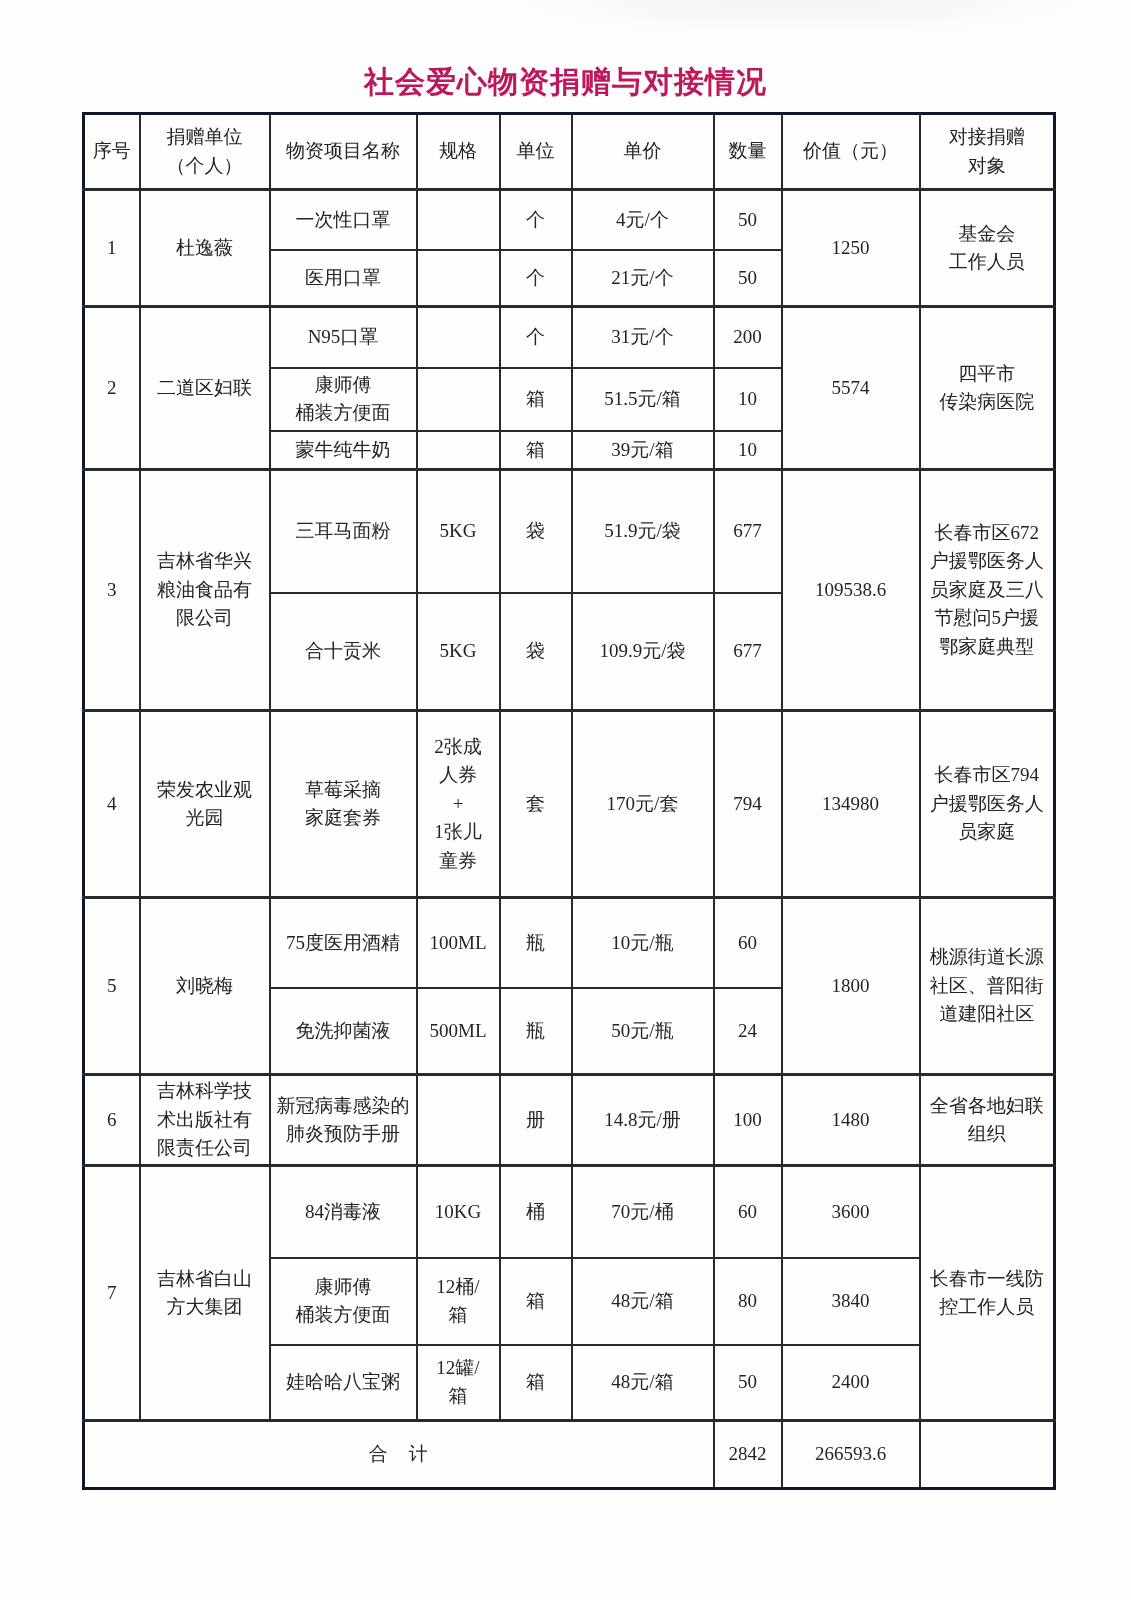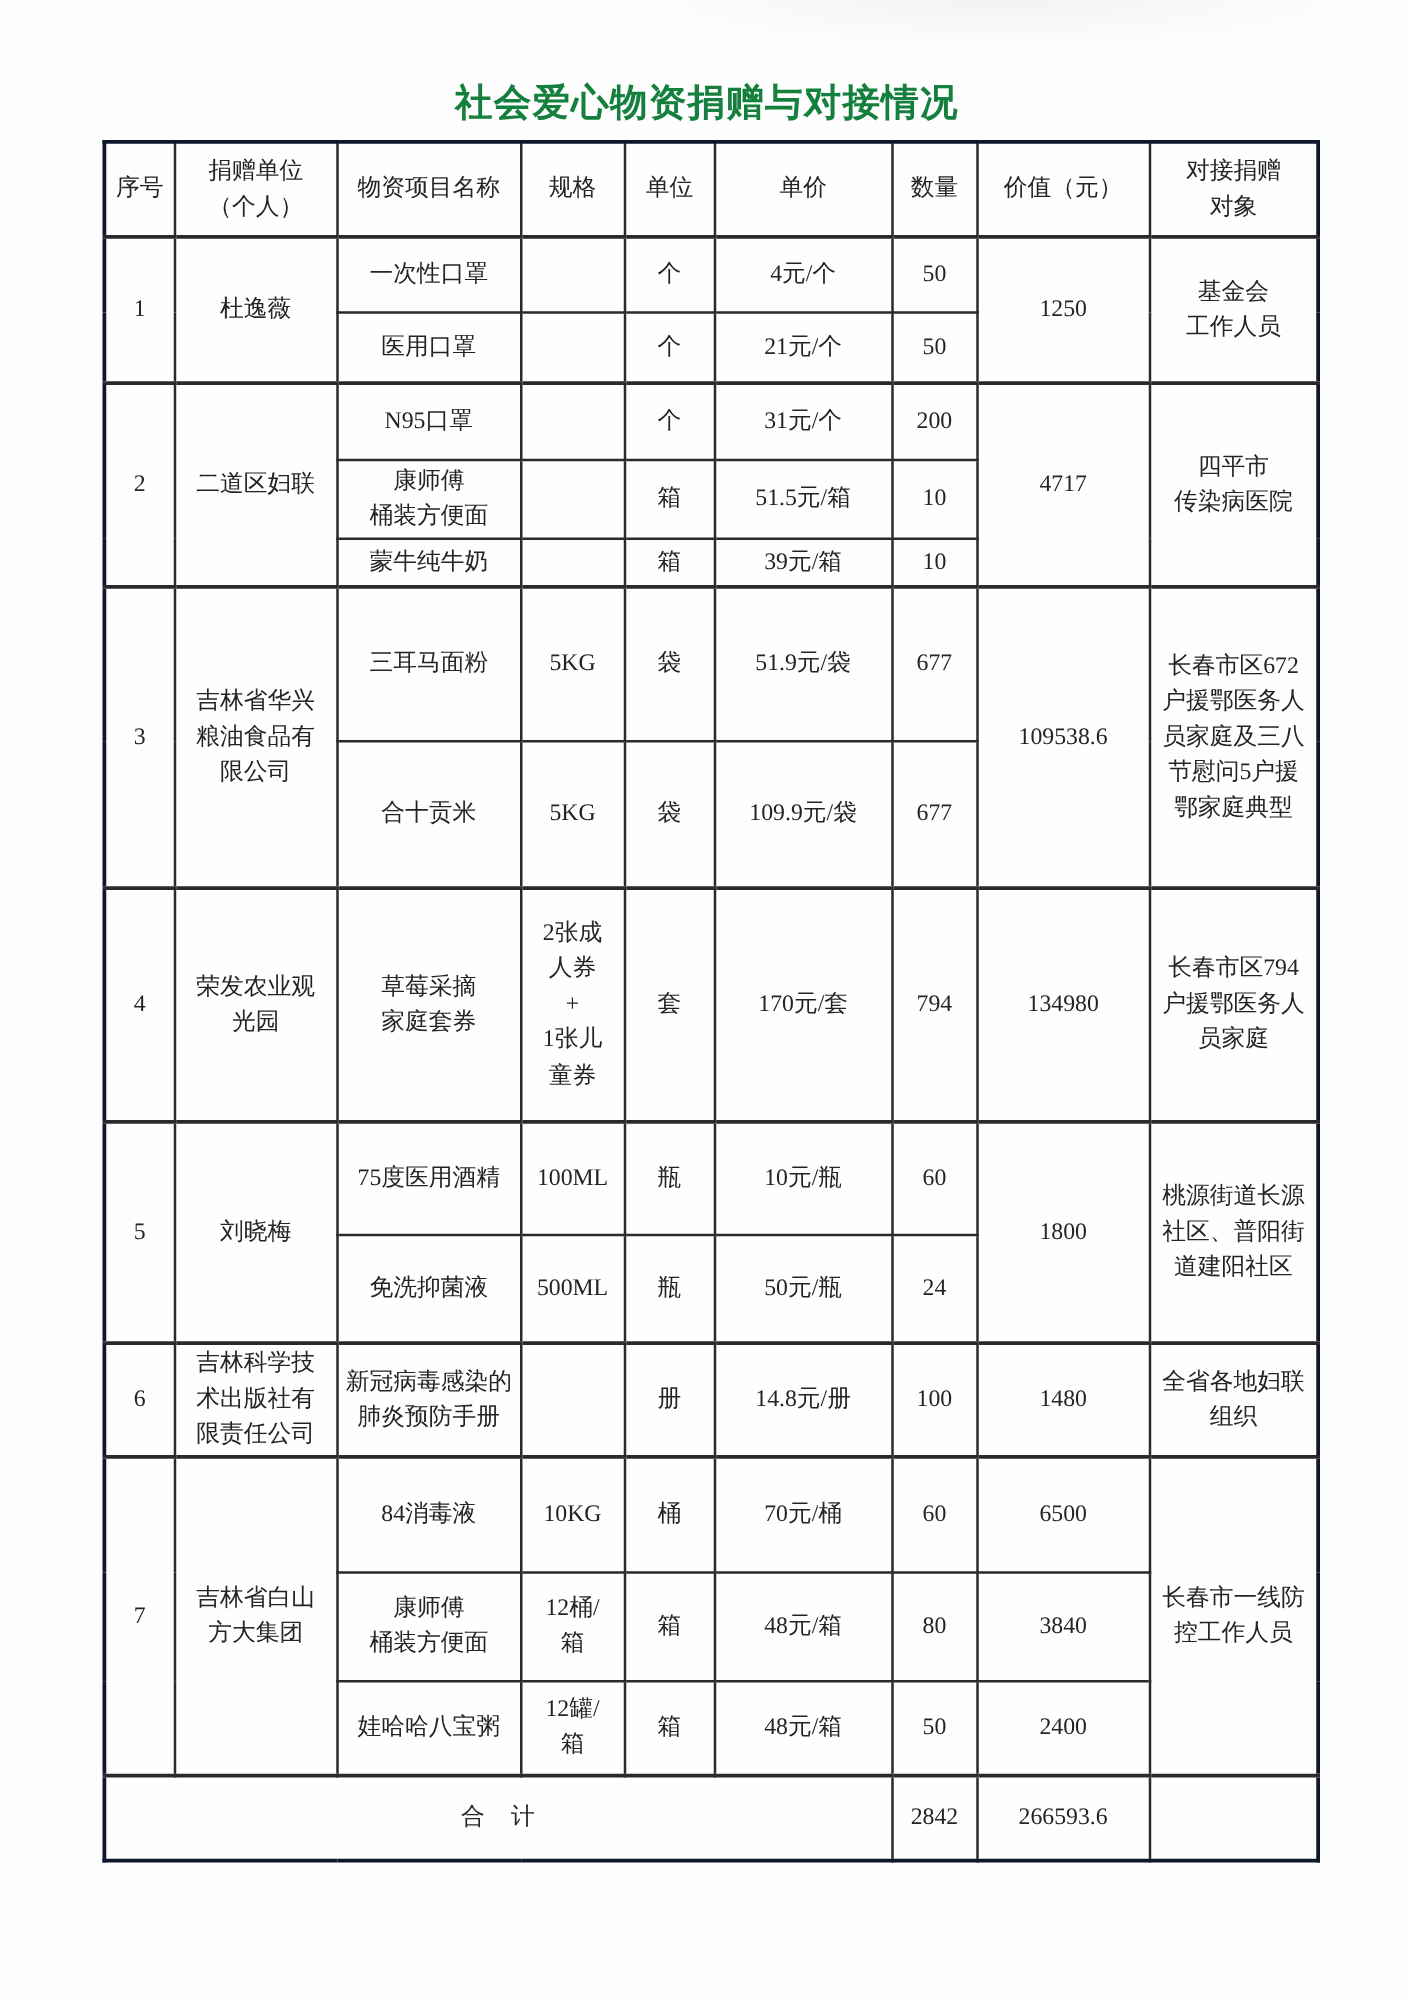--- a/index.html
+++ b/index.html
@@ -15,21 +15,21 @@
   
   .smudge{
     position:absolute;top:0;left:480px;width:640px;height:42px;
     background:radial-gradient(ellipse at 50% 0%, rgba(140,140,140,0.10), rgba(255,255,255,0) 70%);
     pointer-events:none;
   }
   .title{
     position:absolute;top:62px;left:0;width:1131px;
     margin:0;text-align:center;
     font-family:Liberation Sans, sans-serif;
-    font-size:30px;font-weight:bold;color:#15803d;
+    font-size:30px;font-weight:bold;color:#be185d;
     letter-spacing:1px;
   }
   table.donation{
     position:absolute;left:82px;top:112px;
     width:971px;
     border-collapse:collapse;table-layout:fixed;
     border:3px solid #0f172a;
   }
   th,td{
     border:2px solid #2a2a2a;
@@ -106,21 +106,21 @@
       </tr>
 
       <tr class="grp" style="height:61px">
         <td rowspan="3">2</td>
         <td rowspan="3" class="donor">二道区妇联</td>
         <td>N95口罩</td>
         <td class="spec"></td>
         <td>个</td>
         <td>31元/个</td>
         <td>200</td>
-        <td rowspan="3">4717</td>
+        <td rowspan="3">5574</td>
         <td rowspan="3" class="target">四平市
 传染病医院</td>
       </tr>
       <tr style="height:58px">
         <td>康师傅
 桶装方便面</td>
         <td class="spec"></td>
         <td>箱</td>
         <td>51.5元/箱</td>
         <td>10</td>
@@ -201,21 +201,21 @@
       </tr>
 
       <tr class="grp" style="height:92px">
         <td rowspan="3">7</td>
         <td rowspan="3" class="donor">吉林省白山方大集团</td>
         <td>84消毒液</td>
         <td class="spec">10KG</td>
         <td>桶</td>
         <td>70元/桶</td>
         <td>60</td>
-        <td>6500</td>
+        <td>3600</td>
         <td rowspan="3" class="target">长春市一线防控工作人员</td>
       </tr>
       <tr style="height:87px">
         <td>康师傅
 桶装方便面</td>
         <td class="spec">12桶/
 箱</td>
         <td>箱</td>
         <td>48元/箱</td>
         <td>80</td>

